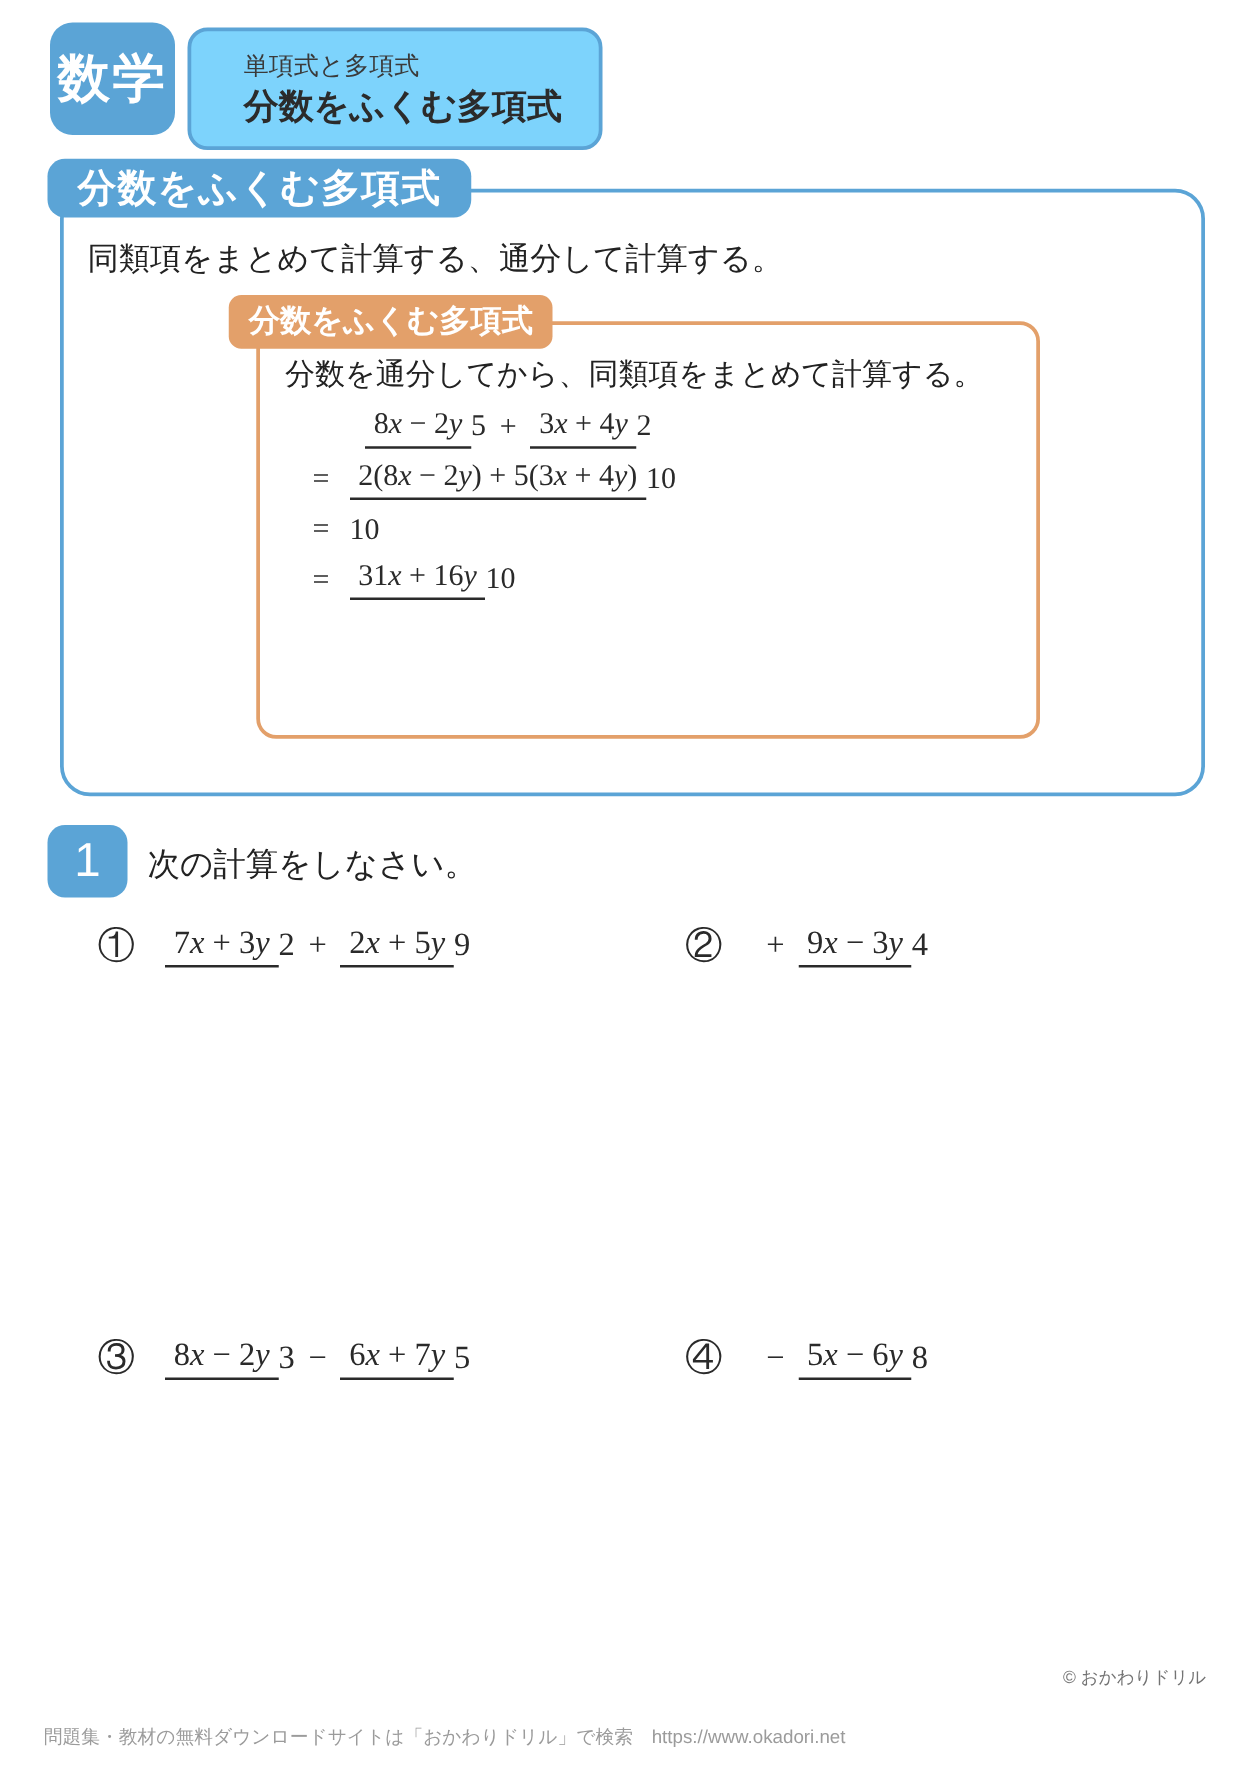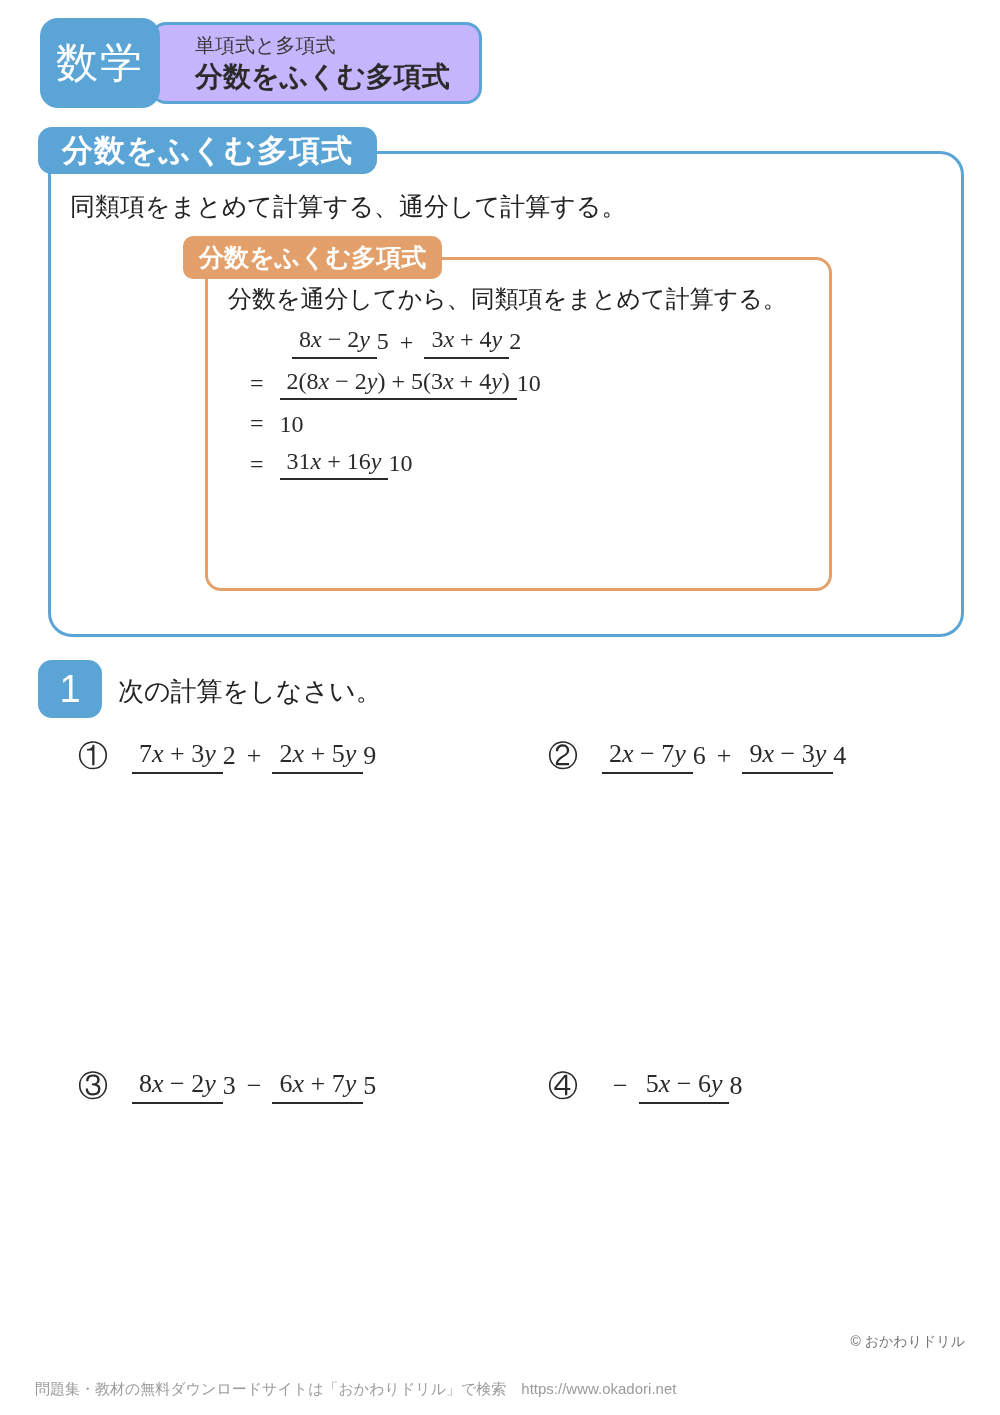--- a/index.html
+++ b/index.html
@@ -2,28 +2,28 @@
 <html lang="ja"><head>
 <meta charset="utf-8">
 <style>
   html,body{margin:0;padding:0;background:#fff;}
   .page{
     position:relative;width:1000px;height:1415px;background:#ffffff;overflow:hidden;
     font-family:"Liberation Sans","DejaVu Sans",sans-serif;color:#222;
   }
   
   .subject-badge{
-    position:absolute;left:40px;top:18px;width:120px;height:90px;
+    position:absolute;left:40px;top:18px;width:100px;height:90px;
     background:#5ba4d6;border-radius:18px;color:#fff;
-    font-size:42px;font-weight:normal;letter-spacing:2px;
+    font-size:42px;font-weight:bold;letter-spacing:2px;
     display:flex;align-items:center;justify-content:center;z-index:2;
   }
   .header-box{
-    position:absolute;left:150px;top:22px;width:332px;height:82px;box-sizing:border-box;
-    border:3px solid #5ba4d6;border-radius:16px;background:#c4b5fd;z-index:1;
+    position:absolute;left:150px;top:22px;width:332px;height:98px;box-sizing:border-box;
+    border:3px solid #5ba4d6;border-radius:16px;background:#7dd3fc;z-index:1;
     padding-left:42px;display:flex;flex-direction:column;justify-content:center;
   }
   .header-unit{font-size:20px;color:#3a3a3a;line-height:1.2;}
   .header-title{font-size:28px;color:#2b2b2b;font-weight:600;margin-top:3px;line-height:1.2;}
   
   .section-label{
     position:absolute;left:38px;top:127px;height:47px;line-height:47px;
     padding:0 24px;background:#5ba4d6;border-radius:14px;color:#fff;
     font-weight:bold;font-size:31px;letter-spacing:1px;z-index:2;
   }
@@ -157,24 +157,20 @@
       <span class="frac">
         <span class="num mx">2<i>x</i> + 5<i>y</i></span>
         <span class="den mx">9</span>
       </span>
     </span>
   </div>
 
   <div class="problem" id="p2">
     <span class="p-label">②</span>
     <span class="p-math">
-      <span class="frac">
-        <span class="num mx">2<i>x</i> − 7<i>y</i></span>
-        <span class="den mx">6</span>
-      </span>
       <span class="op">+</span>
       <span class="frac">
         <span class="num mx">9<i>x</i> − 3<i>y</i></span>
         <span class="den mx">4</span>
       </span>
     </span>
   </div>
 
   <div class="problem" id="p3">
     <span class="p-label">③</span>

